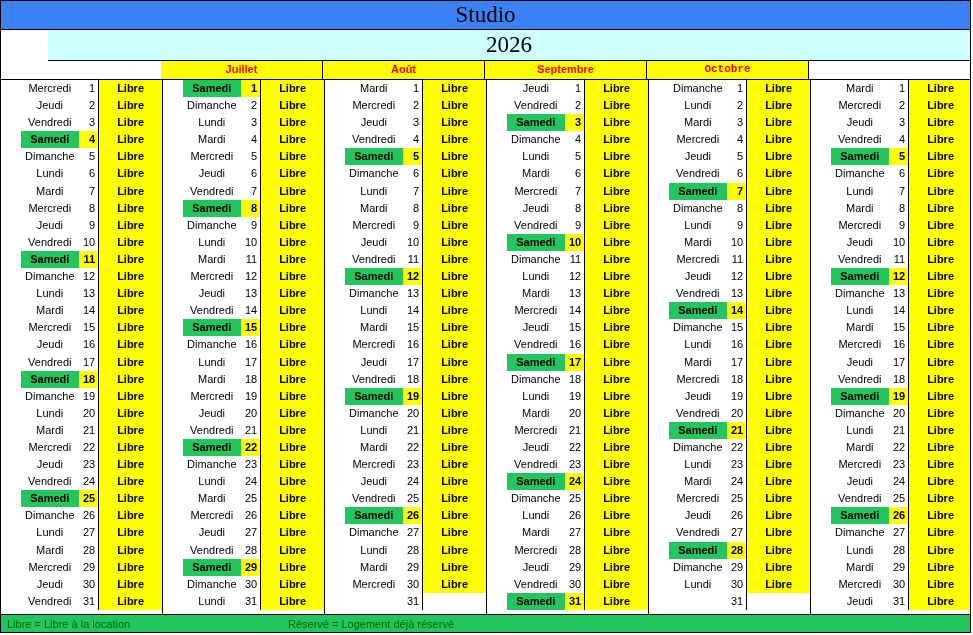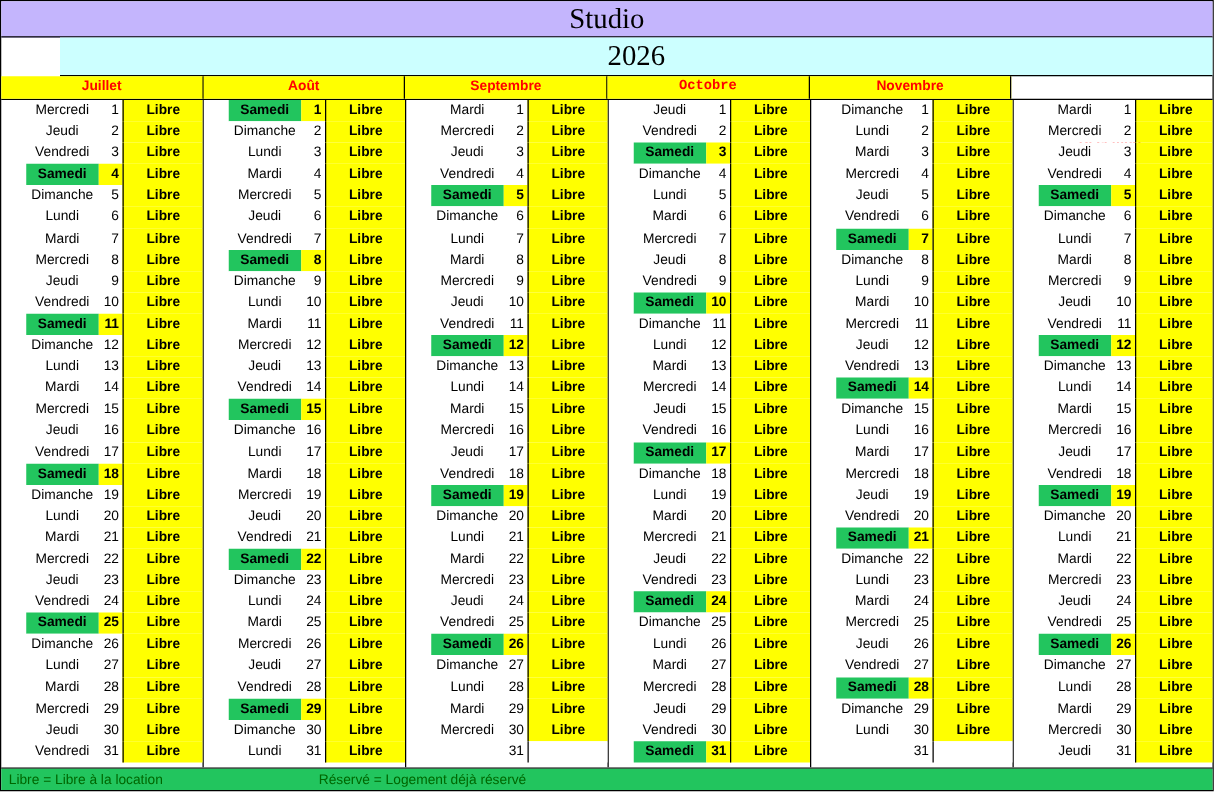--- a/index.html
+++ b/index.html
@@ -11,21 +11,21 @@
     color:#000000;
     overflow:hidden;
   }
   .page{
     width:971px;height:633px;
     border:1px solid #000000;
     box-sizing:border-box;
     display:flex;flex-direction:column;
   }
   .title-bar{
-    background:#c4b5fd;
+    background:#3b82f6;
     border-bottom:1px solid #000000;
     text-align:center;
     font-size:23px;
     font-family:"Liberation Serif", serif;
     line-height:28px;
     height:28px;
   }
   .year-bar{
     background:#ccffff;
     border-bottom:1px solid #000000;
@@ -33,20 +33,21 @@
     font-size:23px;
     font-family:"Liberation Serif", serif;
     line-height:30px;
     height:30px;
     margin-left:47px;
   }
   .months-header{
     display:flex;
     height:18px;
     border-bottom:1px solid #000000;
+    justify-content:flex-end;
   }
   .month-head{
     background:#ffff00;
     color:#ff0000;
     font-weight:bold;
     font-size:11px;
     text-align:center;
     line-height:17px;
     border-right:1px solid #000000;
     box-sizing:border-box;
@@ -109,37 +110,36 @@
   .legend{
     height:17px;
     display:flex;
     align-items:center;
     font-size:11px;
     color:#006600;
     background:#22c55e;
   }
   .legend span{display:inline-block;}
   .lg1{padding-left:6px;width:225px;}
-  .lg2{width:212px;text-align:center;}
+  .lg2{width:212px;text-align:right;margin-left:10px;}
   .lg3{flex:1;text-align:left;}
 </style>
 </head>
 <body>
 
 <div class="page">
 
   <div class="title-bar">Studio</div>
   <div class="year-bar">2026</div>
 
   <div class="months-header">
       <div class="month-head" style="width: 162px;">Juillet</div>
       <div class="month-head" style="width: 162px;">Août</div>
       <div class="month-head" style="width: 162px;">Septembre</div>
       <div class="month-head" style="width: 162px; font-family: Liberation Mono, monospace;">Octobre</div>
-      <div class="month-head" style="width: 162px;">Novembre</div>
       <div class="month-head" style="width: 161px;">Décembre</div>
     </div>
 
   <div class="grid">
       <div class="month-col" style="width: 162px;">
         <div class="day-row">
           <div class="day-name">Mercredi</div>
           <div class="day-num">1</div>
           <div class="day-status">Libre</div>
         </div>

